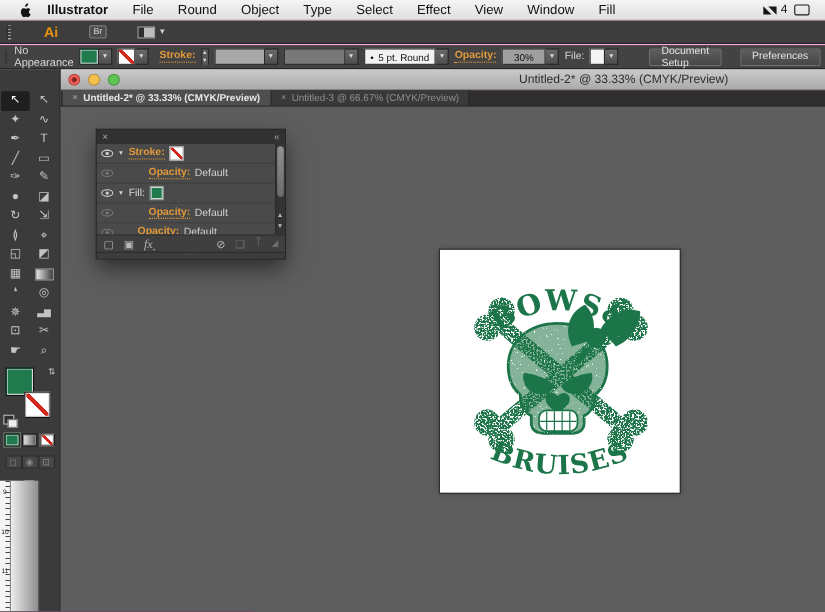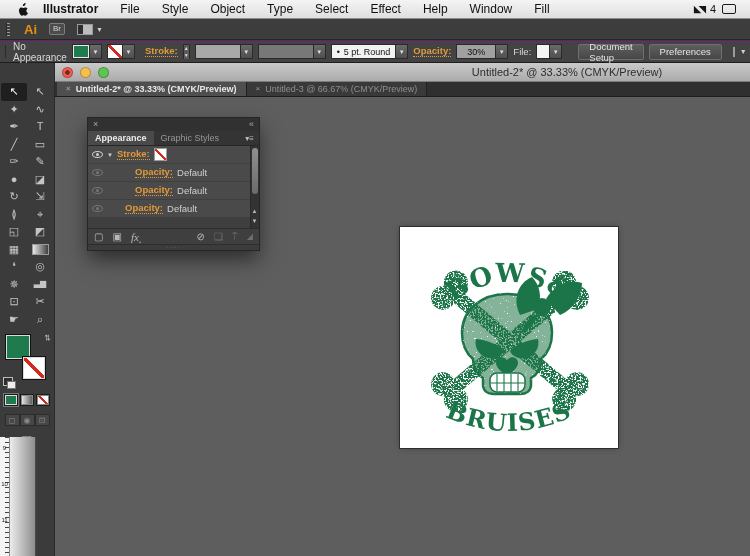--- a/index.html
+++ b/index.html
@@ -1,36 +1,36 @@
 <!DOCTYPE html>
 <html style="--accent: #e29a3a; --swatch-green: #1f7b4e; --artwork-green: #1d7549;"><head>
 <meta charset="utf-8">
 <style>
   html,body{margin:0;padding:0;background:#222;}
   .stage{position:relative;width:750px;height:556px;overflow:hidden;
-         font-family:"Liberation Sans",sans-serif;background:#701a75;
+         font-family:"Liberation Sans",sans-serif;background:#f9a8d4;
          -webkit-font-smoothing:antialiased;}
   .stage *{box-sizing:border-box;}
 
   
   .menubar{position:absolute;left:0;top:0;width:750px;height:19px;
     background:linear-gradient(#f4f4f4,#dfdfdf);border-bottom:1px solid #8f8f8f;
     display:flex;align-items:center;padding:0 10px;color:#111;font-size:12px;}
   .menubar .apple{margin:0 14px 0 8px;display:flex;align-items:center;}
   .menu-items{display:flex;gap:0;}
   .menu-items .mi{padding:0 11px;line-height:18px;cursor:default;}
   .menu-items .mi:first-child{font-weight:bold;padding-left:0;}
   .menubar-right{margin-left:auto;display:flex;align-items:center;gap:6px;padding-right:4px;}
   .adobe-badge{font-size:9px;color:#151515;letter-spacing:-2px;font-weight:bold;}
   .badge-count{font-size:11px;color:#151515;}
   .display-icon{width:14px;height:10px;border:1.5px solid #1a1a1a;border-radius:2px;background:transparent;}
 
   
   .appbar{position:absolute;left:0;top:19px;width:750px;height:21px;background:#3d3d3d;
-    border-bottom:1px solid #262626;display:flex;align-items:center;gap:12px;padding:0 6px;}
+    border-bottom:1px solid #262626;display:flex;align-items:center;gap:28px;padding:0 6px;}
   .grip{width:4px;height:13px;background:repeating-linear-gradient(to bottom,#9a9a9a 0 1px,transparent 1px 3px);
     border-left:1px solid #2a2a2a;margin-right:2px;}
   .ai-logo{color:#e8920f;font-weight:bold;font-size:13px;line-height:1;}
   .br-btn{font-size:8px;color:#d5d5d5;background:#4c4c4c;border:1px solid #7e7e7e;
     border-radius:2px;padding:1px 3px;line-height:1;}
   .workspace-btn{display:flex;align-items:center;gap:3px;}
   .ws-icon{width:16px;height:11px;border:1px solid #9a9a9a;background:linear-gradient(90deg,#2e2e2e 0 35%,#bdbdbd 35%);}
   .dd{font-size:7px;color:#cfcfcf;}
 
   
@@ -49,21 +49,21 @@
      linear-gradient(45deg,transparent 42%,#d22a1e 42%,#d22a1e 58%,transparent 58%),#fff;}
   .well-gray{width:46px;background:#a8a8a8;}
   .well-profile{width:56px;background:#787878;}
   .well-white{background:#f2f2f2;color:#111;font-size:9px;padding:0 5px;gap:4px;white-space:nowrap;}
   .well-opacity{width:40px;background:#a0a0a0;color:#111;font-size:9px;}
   .well-style{width:14px;background:#f4f4f4;}
   .stepper{display:flex;flex-direction:column;width:11px;height:15px;border:1px solid #2a2a2a;}
   .stepper span{flex:1;background:#5a5a5a;color:#ddd;font-size:5px;line-height:7px;text-align:center;}
   .vsep{width:1px;height:16px;background:#2a2a2a;box-shadow:1px 0 0 #575757;margin:0 3px;}
   .cbtn{height:16px;background:linear-gradient(#5e5e5e,#474747);border:1px solid #6f6f6f;border-radius:2px;
-    color:#e3e3e3;font-size:9.5px;padding:0 10px;display:flex;align-items:center;}
+    color:#e3e3e3;font-size:9.5px;padding:0 10px;display:flex;align-items:center;margin-left:12px;}
   .align-icon{width:13px;height:10px;border:1px solid #9a9a9a;background:linear-gradient(#777,#555);margin-left:6px;}
 
   
   .titlebar{position:absolute;left:55px;top:63px;width:695px;height:19px;
     background:linear-gradient(#cacaca,#ababab);border-bottom:1px solid #7c7c7c;}
   .lights{position:absolute;left:7px;top:4px;display:flex;gap:7px;}
   .light{width:11px;height:11px;border-radius:50%;border:1px solid rgba(0,0,0,.25);}
   .light.red{background:radial-gradient(circle at 50% 50%,#7c241f 0 2px,#ef5e54 2.6px);}
   .light.yellow{background:#f5bf4e;}
   .light.green{background:#5ec452;}
@@ -171,31 +171,31 @@
     <span class="apple" data-name="apple-menu-icon">
       <svg width="11" height="13" viewBox="0 0 11 14">
           <path fill="#141414" d="M5.5 1.2c.5-.8 1.6-1.2 2.3-1.2.1.9-.3 1.7-.8 2.3-.5.6-1.4 1.1-2.2 1-.1-.8.3-1.6.7-2.1zM9.3 12.2c-.5.7-1 1.4-1.8 1.4-.8 0-1-.5-1.9-.5s-1.2.5-1.9.5c-.8 0-1.4-.8-1.9-1.5C.8 10.6.1 8 1.1 6.3c.5-.9 1.4-1.4 2.3-1.4.9 0 1.4.5 2.1.5.7 0 1.1-.5 2.1-.5.8 0 1.7.5 2.2 1.3-1.9 1-1.6 3.8.5 4.6-.3.9-.7 1.4-1 1.9z"></path>
         </svg>
     </span>
     <span class="menu-items">
       <span class="mi" data-name="menubar-item">Illustrator</span>
 
       <span class="mi" data-name="menubar-item">File</span>
 
-      <span class="mi" data-name="menubar-item">Style</span>
+      <span class="mi" data-name="menubar-item">Round</span>
 
       <span class="mi" data-name="menubar-item">Object</span>
 
       <span class="mi" data-name="menubar-item">Type</span>
 
       <span class="mi" data-name="menubar-item">Select</span>
 
       <span class="mi" data-name="menubar-item">Effect</span>
 
-      <span class="mi" data-name="menubar-item">Help</span>
+      <span class="mi" data-name="menubar-item">View</span>
 
       <span class="mi" data-name="menubar-item">Window</span>
 
       <span class="mi" data-name="menubar-item">Fill</span>
     </span>
     <span class="menubar-right">
       <span class="adobe-badge" data-name="adobe-app-icon">◣◥</span>
       <span class="badge-count" data-name="adobe-badge-count">4</span>
       <span class="display-icon" data-name="displays-menu-icon"></span>
     </span>
@@ -436,37 +436,38 @@
     <span class="rnum" style="top:44px" data-name="ruler-number">10</span>
     <span class="rnum" style="top:80px" data-name="ruler-number">11</span>
   </div>
   <div class="vscroll" data-name="vertical-scrollbar"></div>
 
   <div class="panel" data-name="appearance-panel">
     <div class="panel-header">
       <span data-name="close-icon">×</span>
       <span data-name="collapse-panel-icon">«</span>
     </div>
-    <div class="panel-tabs">
-      <span class="ptab active" data-name="tab-appearance">Appearance</span>
-      <span class="ptab inactive" data-name="tab-graphic-styles">Graphic Styles</span>
-      <span class="panel-menu" data-name="panel-menu-icon">▾≡</span>
-    </div>
     <div class="panel-body" data-name="appearance-list">
       <div class="arow" data-name="appearance-row-stroke">
         <span class="eye" data-name="visibility-eye-icon"></span>
         <span class="disc" data-name="disclosure-icon">▼</span>
         <span class="link" data-name="stroke-row-label">Stroke:</span>
         <span class="psw none" data-name="stroke-none-swatch"></span>
       </div>
       <div class="arow" data-name="appearance-row-opacity">
         <span class="eye dim" data-name="visibility-eye-icon"></span>
         <span class="ind"></span>
         <span class="link" data-name="opacity-row-label">Opacity:</span>
         <span class="val" data-name="opacity-row-value">Default</span>
+      </div>
+      <div class="arow" data-name="appearance-row-fill">
+        <span class="eye" data-name="visibility-eye-icon"></span>
+        <span class="disc" data-name="disclosure-icon">▼</span>
+        <span data-name="fill-row-label">Fill:</span>
+        <span class="psw fill" data-name="fill-color-swatch"></span>
       </div>
       <div class="arow" data-name="appearance-row-opacity">
         <span class="eye dim" data-name="visibility-eye-icon"></span>
         <span class="ind"></span>
         <span class="link" data-name="opacity-row-label">Opacity:</span>
         <span class="val" data-name="opacity-row-value">Default</span>
       </div>
       <div class="arow" data-name="appearance-row-opacity">
         <span class="eye dim" data-name="visibility-eye-icon"></span>
         <span class="ind" style="width:14px"></span>

